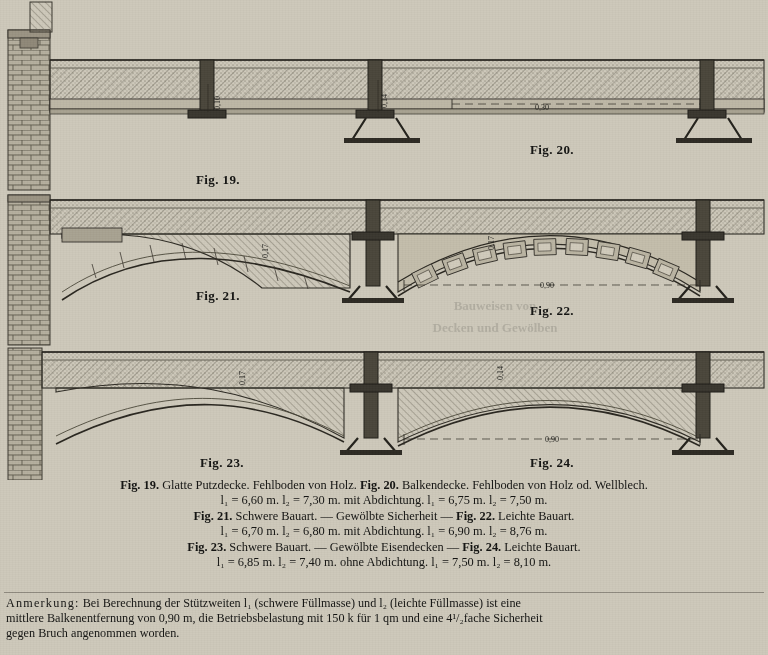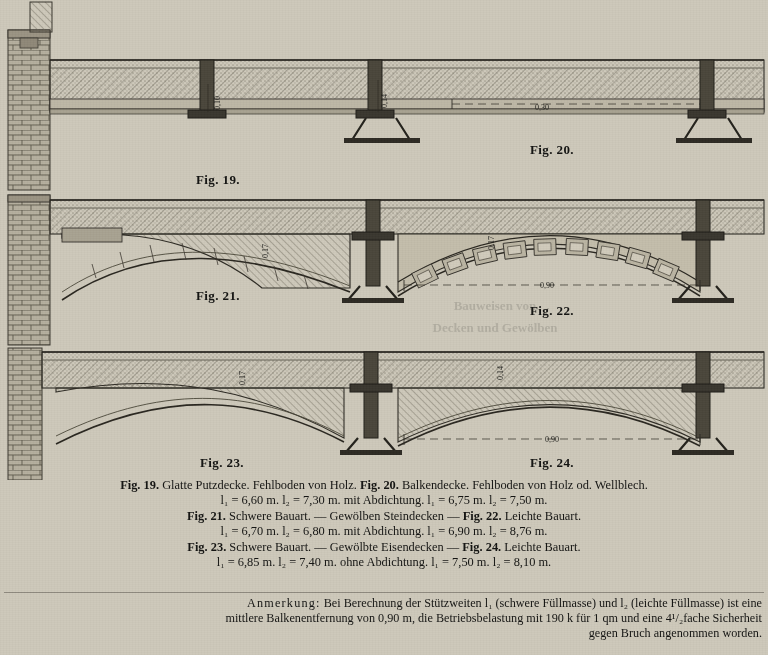--- a/index.html
+++ b/index.html
@@ -44,21 +44,21 @@
   .caption{
     position:absolute;left:0;top:478px;width:768px;
     font-size:12.4px;line-height:15.4px;color:#141412;
     text-align:center;
   }
   .cap-row{white-space:nowrap;}
   .cap-row b{font-weight:bold;}
 
   .note{
     position:absolute;left:6px;top:596px;width:756px;
-    font-size:12.2px;line-height:15px;text-align:right;color:#141412;
+    font-size:12.2px;line-height:15px;text-align:left;color:#141412;
   }
   .note .lead{font-weight:normal;letter-spacing:1.2px;}
   .rule{
     position:absolute;left:4px;top:592px;width:760px;height:1px;
     background:#5c584e;opacity:.55;
   }
   .ghost{
     position:absolute;left:330px;top:295px;width:330px;height:48px;
     opacity:.16;color:#2a2a26;font-size:13px;font-weight:bold;text-align:center;
     line-height:22px;pointer-events:none;
@@ -268,28 +268,28 @@
   </div>
 
   <div class="ghost">
     <div>Bauweisen von</div>
     <div>Decken und Gewölben</div>
   </div>
 
   <div class="caption" id="caption">
       <div class="cap-row"><b>Fig. 19.</b><span> Glatte Putzdecke.  Fehlboden von Holz.   </span><b>Fig. 20.</b><span> Balkendecke. Fehlboden von Holz od. Wellblech.</span></div>
       <div class="cap-row"><span>l₁ = 6,60 m.   l₂ = 7,30 m.</span><span>        mit Abdichtung.        </span><span>l₁ = 6,75 m.  l₂ = 7,50 m.</span></div>
-      <div class="cap-row"><b>Fig. 21.</b><span>  Schwere Bauart.      —       </span><span>Gewölben Steindecken</span><span>       —       </span><b>Fig. 22.</b><span>  Leichte Bauart.</span></div>
+      <div class="cap-row"><b>Fig. 21.</b><span>  Schwere Bauart.      —       </span><span>Gewölbte Sicherheit</span><span>       —       </span><b>Fig. 22.</b><span>  Leichte Bauart.</span></div>
       <div class="cap-row"><span>l₁ = 6,70 m.   l₂ = 6,80 m.</span><span>             mit Abdichtung.             </span><span>l₁ = 6,90 m.  l₂ = 8,76 m.</span></div>
       <div class="cap-row"><b>Fig. 23.</b><span>  Schwere Bauart.      —       </span><span>Gewölbte Eisendecken</span><span>       —       </span><b>Fig. 24.</b><span>  Leichte Bauart.</span></div>
       <div class="cap-row"><span>l₁ = 6,85 m.   l₂ = 7,40 m.</span><span>             ohne Abdichtung.             </span><span>l₁ = 7,50 m.  l₂ = 8,10 m.</span></div>
     </div>
 
   <div class="rule"></div>
 
   <div class="note">
     <div><span class="lead">Anmerkung:</span><span> Bei Berechnung der Stützweiten l₁ (schwere Füllmasse) und l₂ (leichte Füllmasse) ist eine</span></div>
-    <div>mittlere Balkenentfernung von 0,90 m, die Betriebsbelastung mit 190 k für 1 qm und eine 4¹/₂fache Sicherheit</div>
+    <div>mittlere Balkenentfernung von 0,90 m, die Betriebsbelastung mit 150 k für 1 qm und eine 4¹/₂fache Sicherheit</div>
     <div>gegen Bruch angenommen worden.</div>
   </div>
 
   <div class="grain"></div>
 </div>
 
 </body></html>

